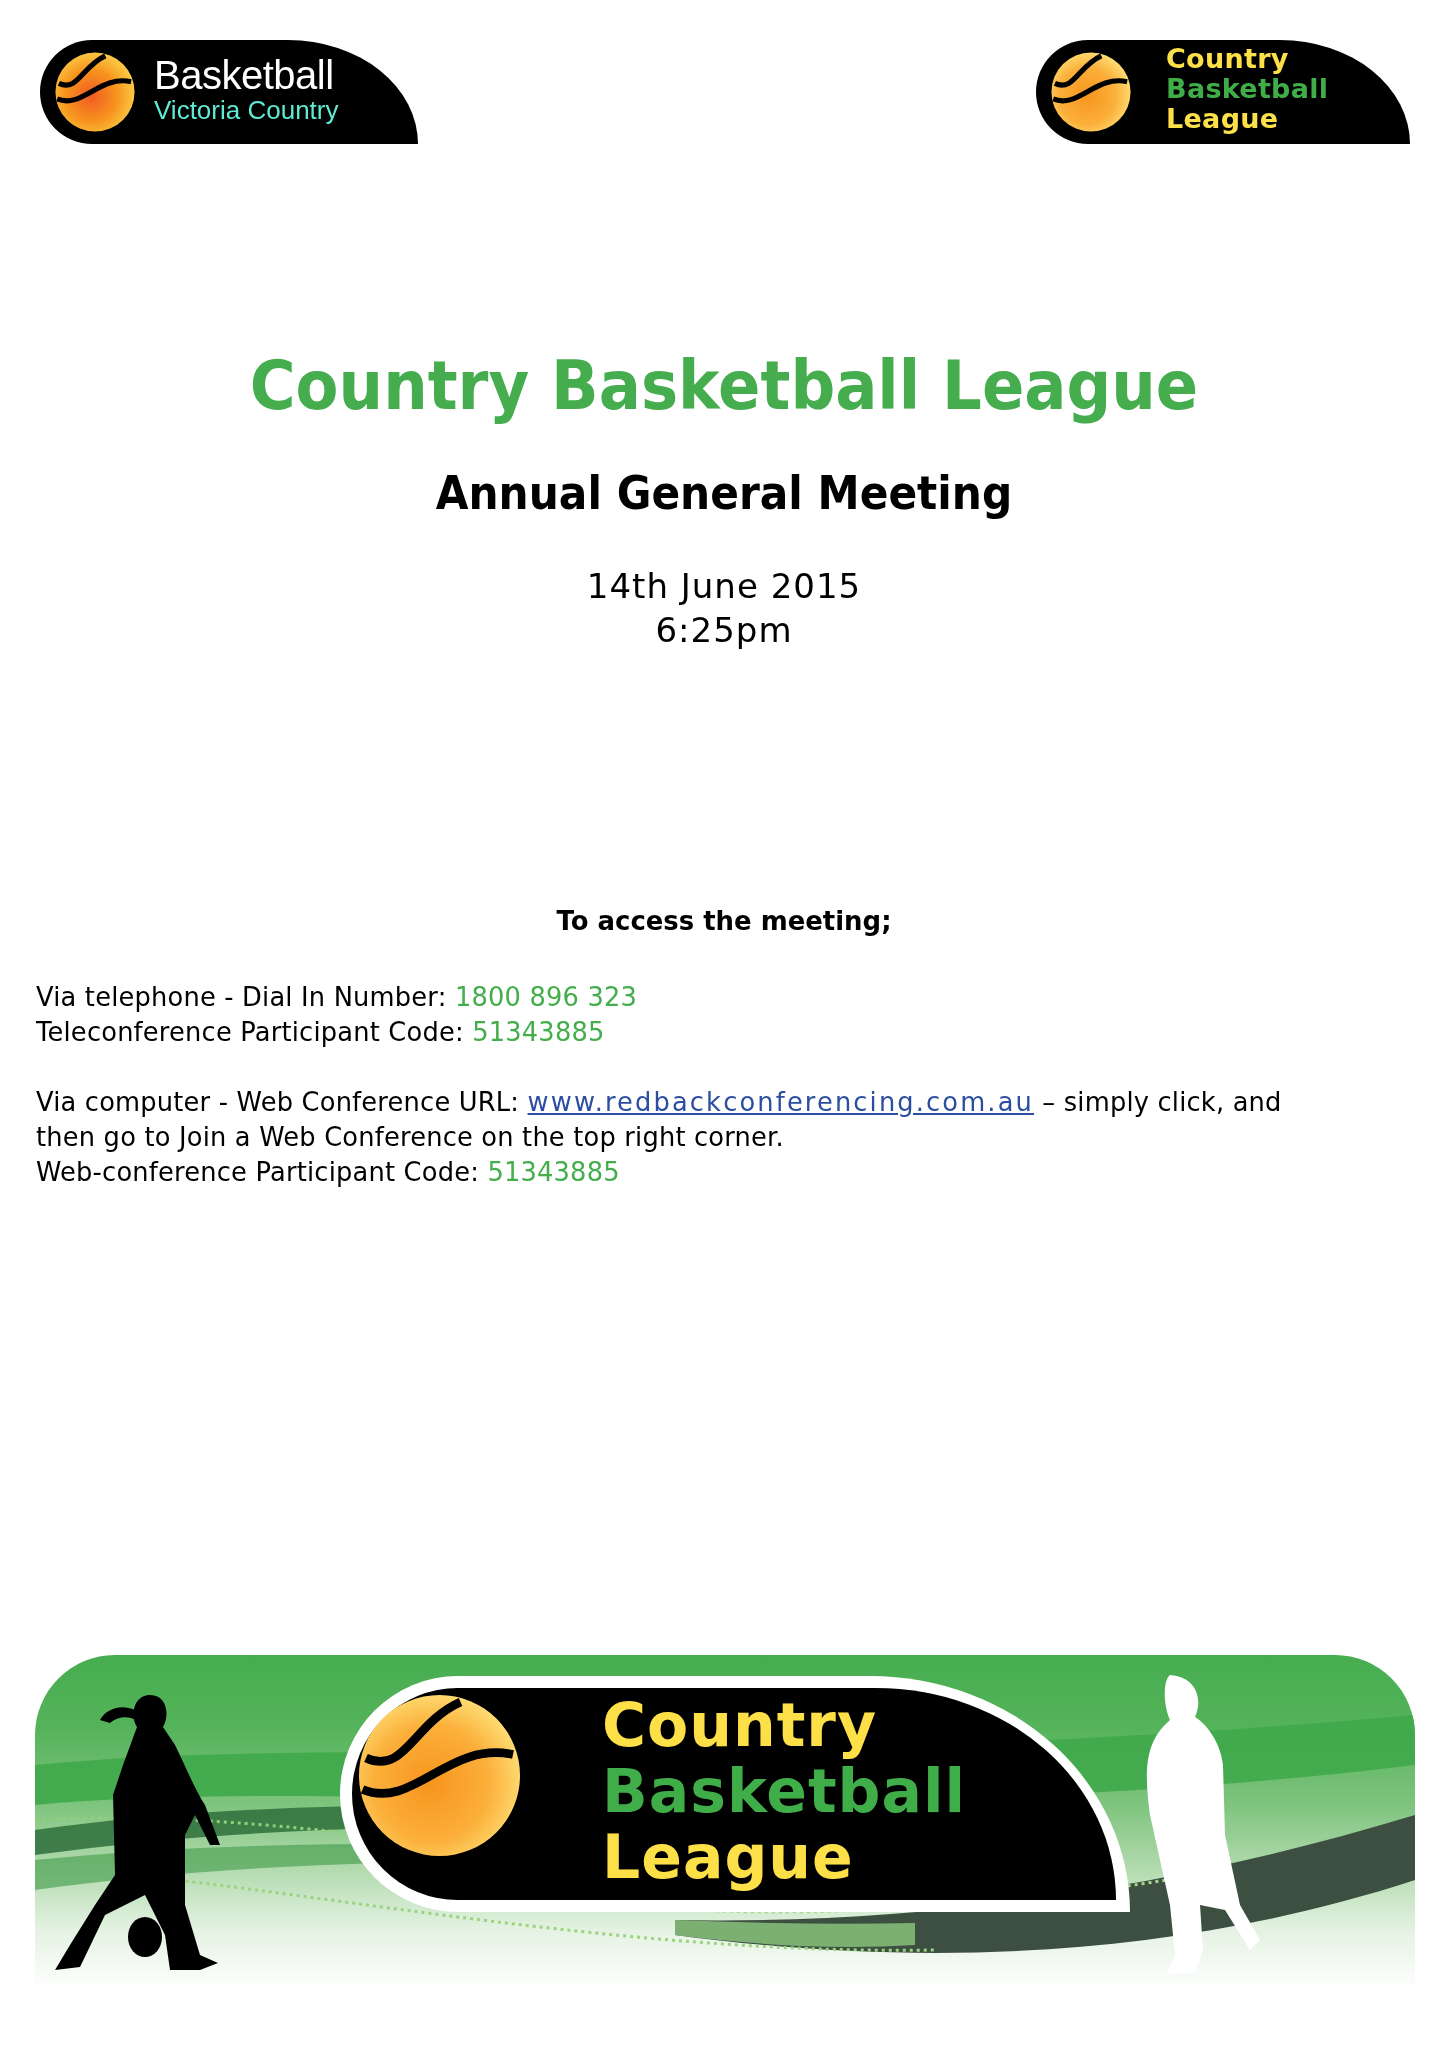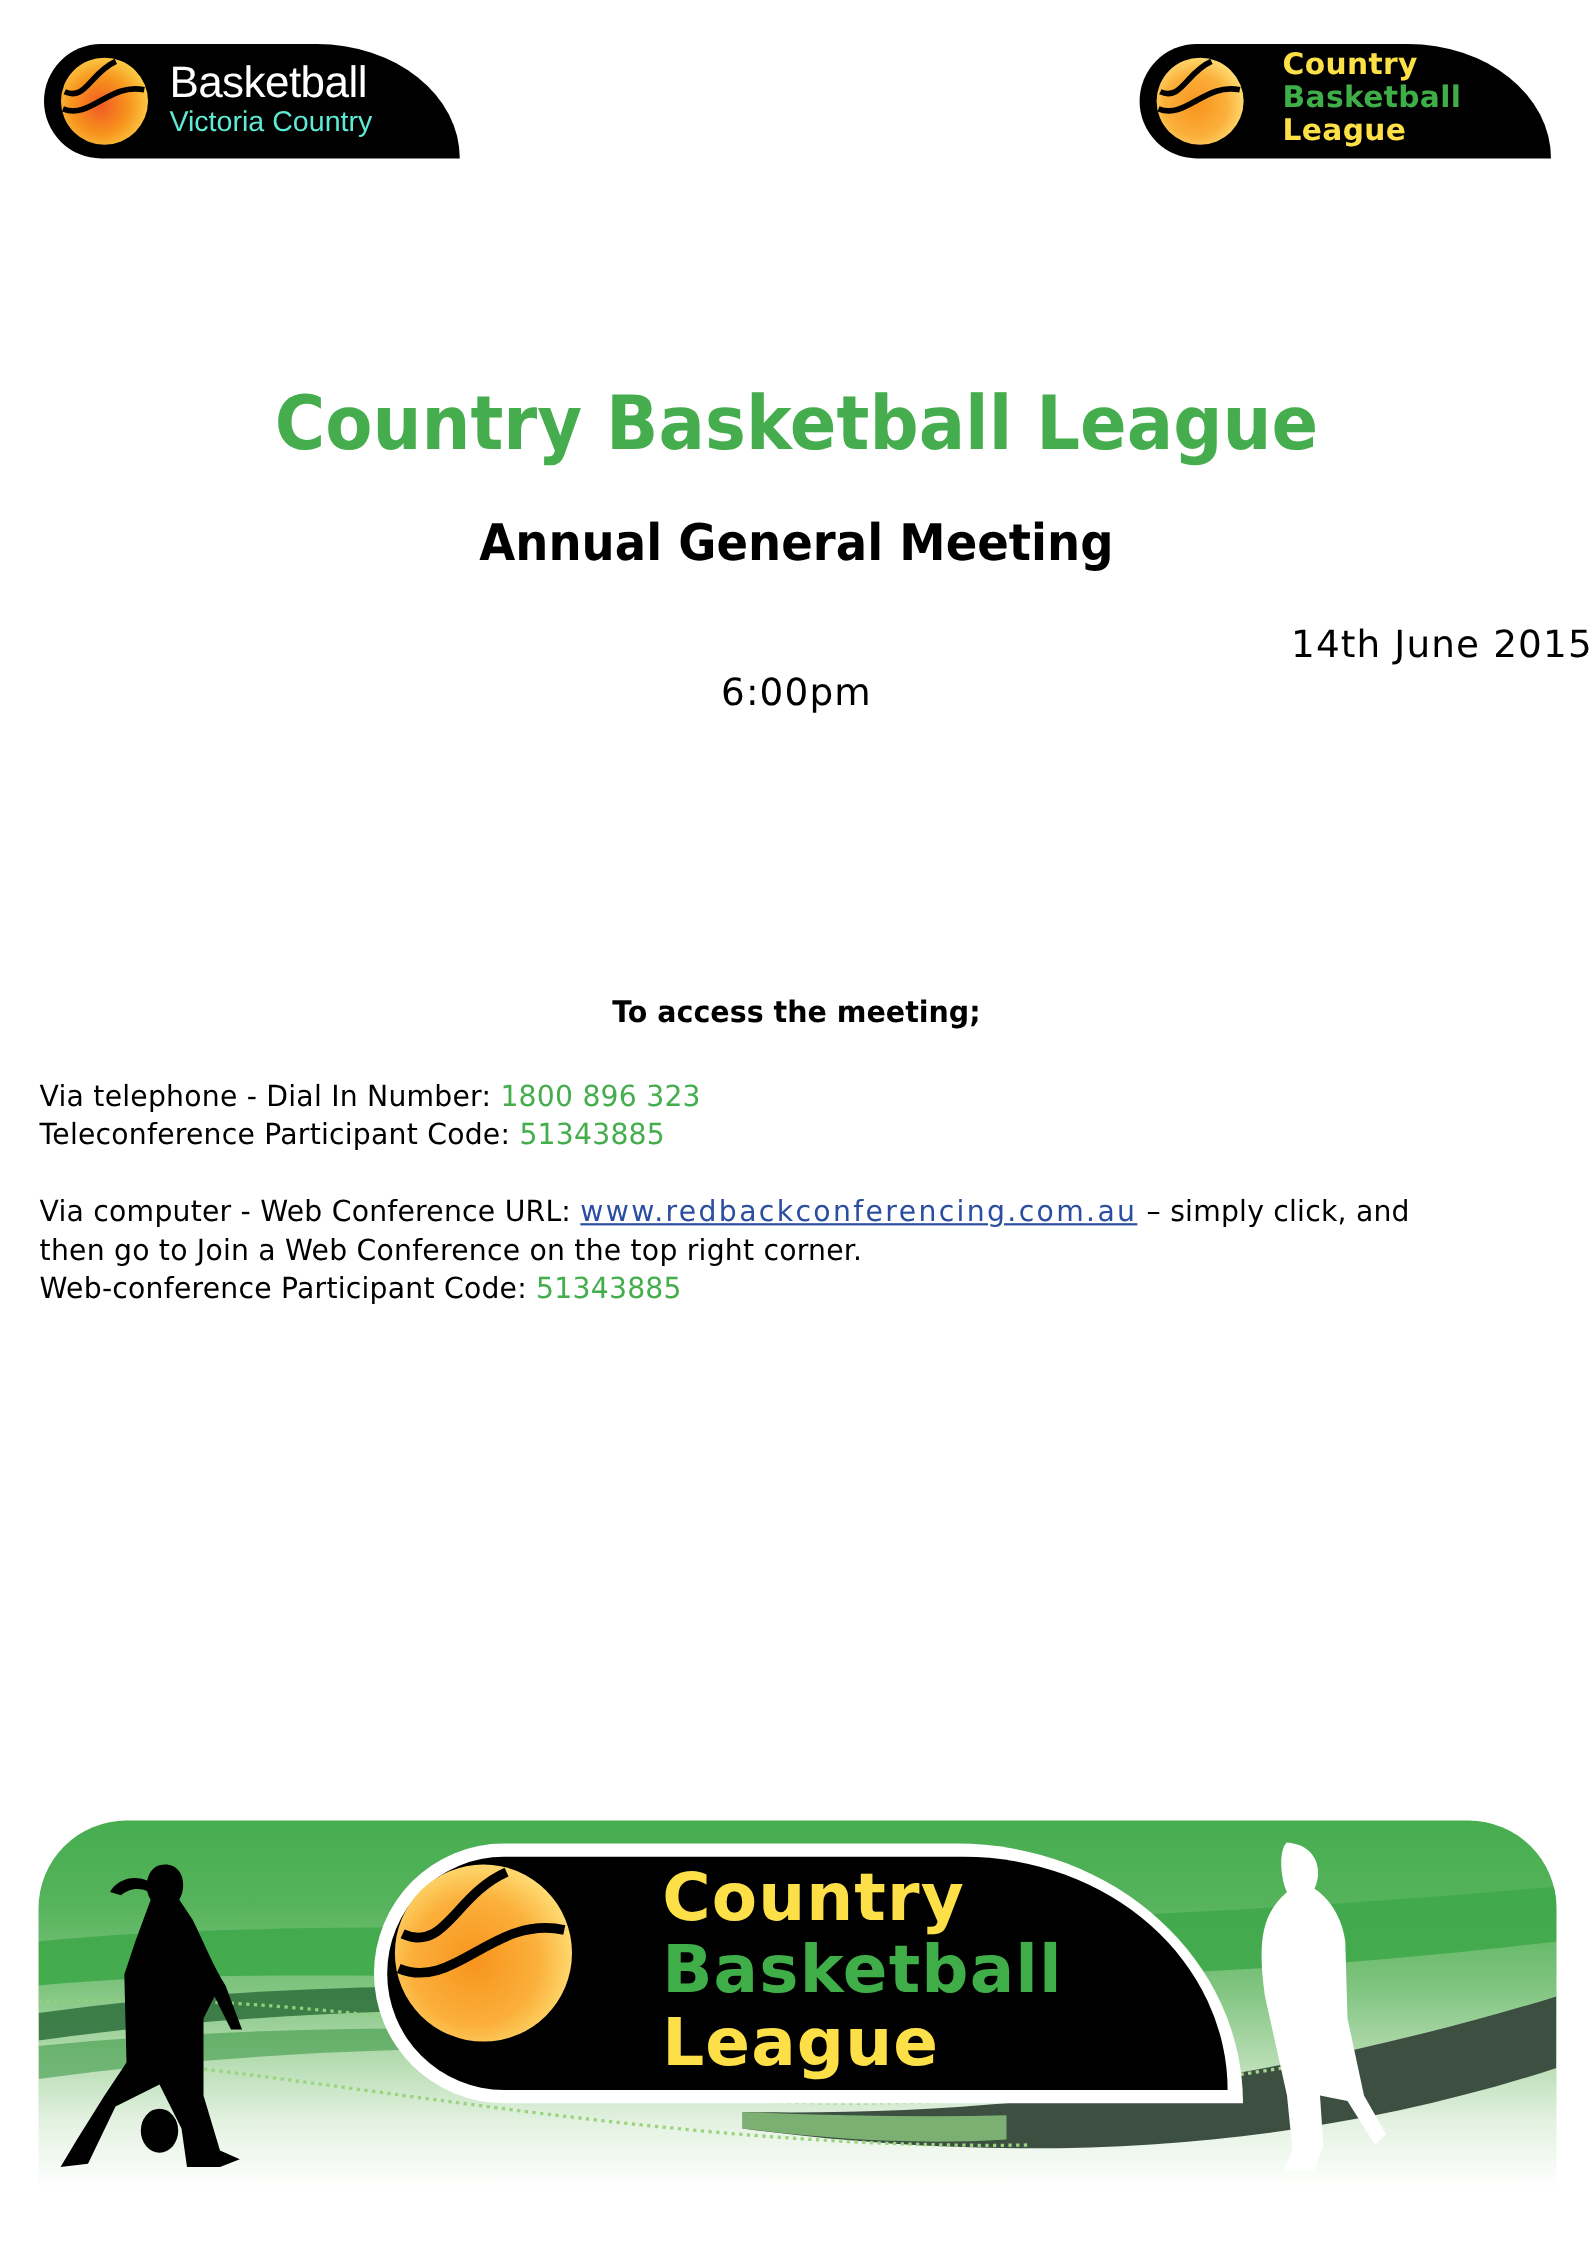--- a/index.html
+++ b/index.html
@@ -21,21 +21,21 @@
   .w { color: #fde047; } .g { color: #3fae49; }
 
   
   .title { position: absolute; left: 0; width: 1448px; top: 346px; text-align: center;
            color: #45ad4e; font-size: 68px; font-weight: bold; letter-spacing: 0px;
            font-family: "DejaVu Sans", sans-serif; transform: scaleX(0.92); }
   .subtitle { position: absolute; left: 0; width: 1448px; top: 466px; text-align: center;
            font-size: 46px; font-weight: bold; transform: scaleX(0.92); }
   .date, .time { position: absolute; left: 0; width: 1448px; text-align: center;
            font-size: 34px; letter-spacing: 1px; }
-  .date { top: 566px; text-align: right; }
+  .date { top: 566px; }
   .time { top: 610px; }
 
   
   .access-heading { position: absolute; left: 0; width: 1448px; top: 905px; text-align: center;
            font-size: 27px; font-weight: bold; transform: scaleX(0.96); }
   .body-block { position: absolute; left: 36px; width: 1380px; top: 979px;
            font-size: 26.5px; line-height: 35px; letter-spacing: 0.2px; transform-origin: left top; transform: scaleX(0.97); }
   .body-block p { margin: 0; }
   .gap { height: 35px; }
   .hl { color: #44ad4c; }
@@ -91,21 +91,21 @@
   <div class="stack">
     <div class="w">Country</div>
     <div class="g">Basketball</div>
     <div class="w">League</div>
   </div>
 </div>
 
 <div class="title">Country Basketball League</div>
 <div class="subtitle">Annual General Meeting</div>
 <div class="date">14th June 2015</div>
-<div class="time">6:00pm</div>
+<div class="time">6:25pm</div>
 
 <div class="access-heading">To access the meeting;</div>
 
 <div class="body-block">
   <p>
     <span>Via telephone - Dial In Number: </span><span class="hl">1800 896 323</span>
   </p>
   <p>
     <span>Teleconference Participant Code: </span><span class="hl">51343885</span>
   </p>

